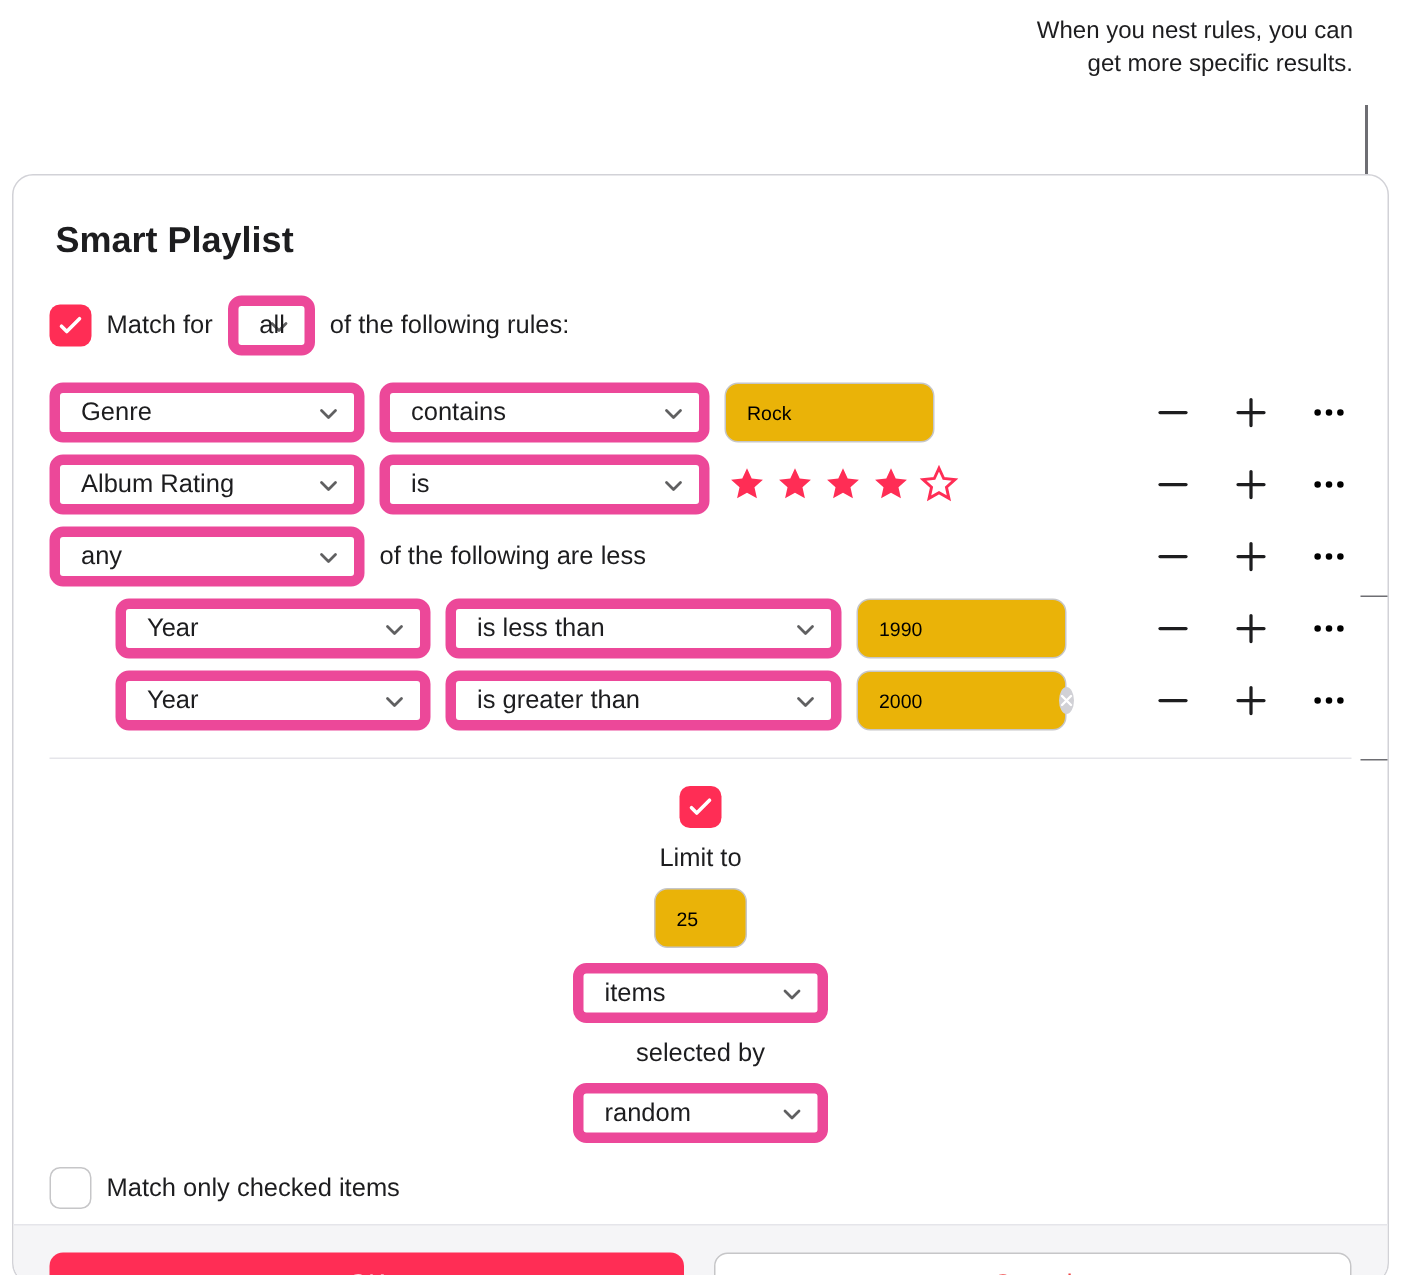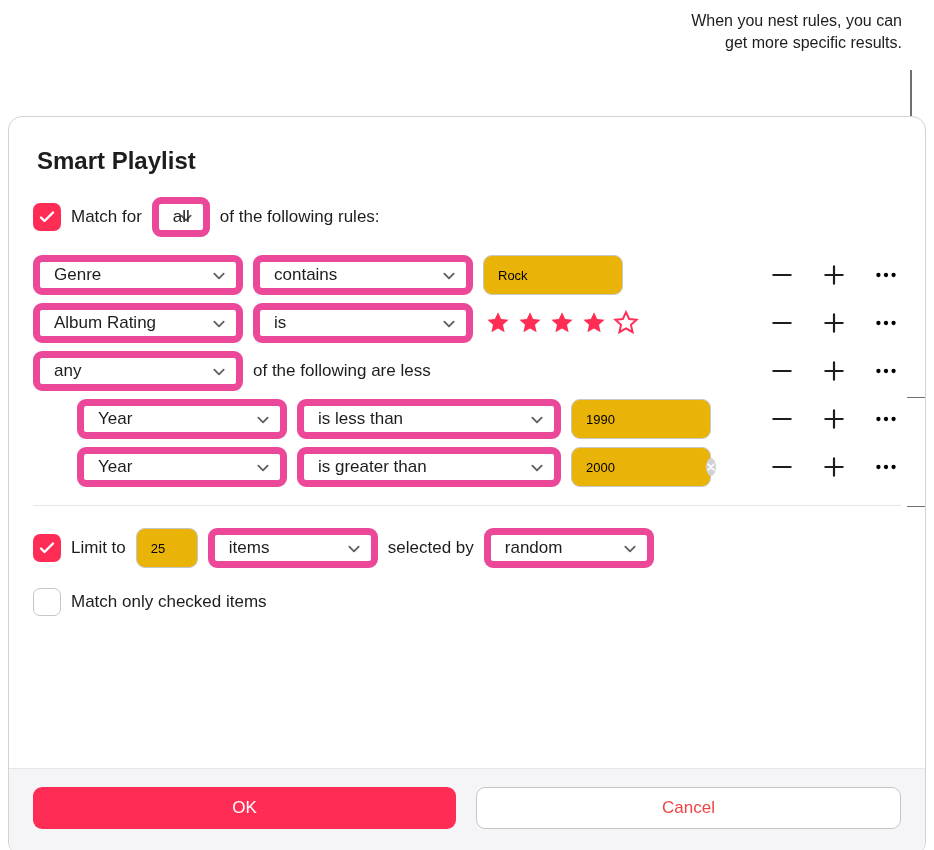--- a/index.html
+++ b/index.html
@@ -328,21 +328,21 @@
                 <circle cx="5" cy="12" r="2"></circle>
                 <circle cx="12" cy="12" r="2"></circle>
                 <circle cx="19" cy="12" r="2"></circle>
               </svg>
             </span>
         </div>
       </div>
 
       <hr class="hr">
 
-      <div class="row" style="margin-bottom:6px;">
+      <div class="row" style="margin-bottom:6px;flex-direction:column;">
         <span class="chk on">
           <svg viewBox="0 0 16 16">
               <path d="M2 8.5l3.5 3.5L14 3.5" stroke="#fff" stroke-width="2.4" fill="none" stroke-linecap="round" stroke-linejoin="round"></path>
             </svg>
         </span>
         <span class="lbl">Limit to</span>
         <span class="txt-input w-limit">
           <input style="width: 36px;" value="25">
         </span>
         <span class="sel w-unit">

